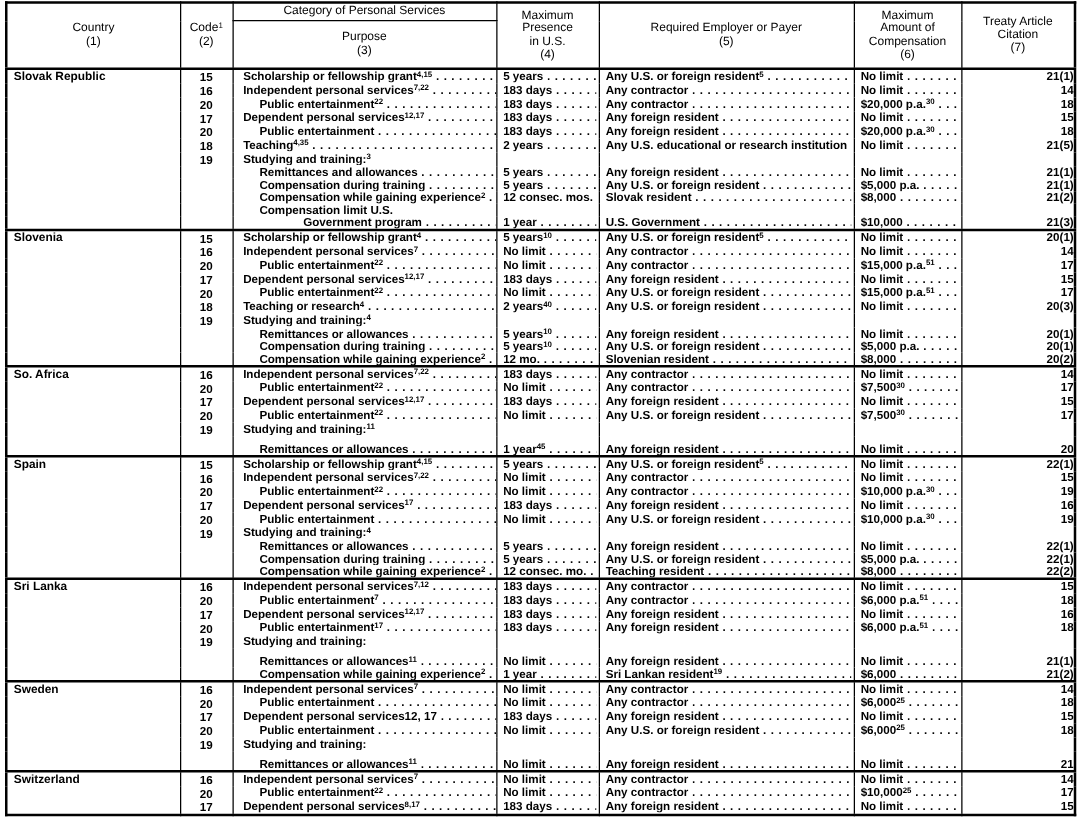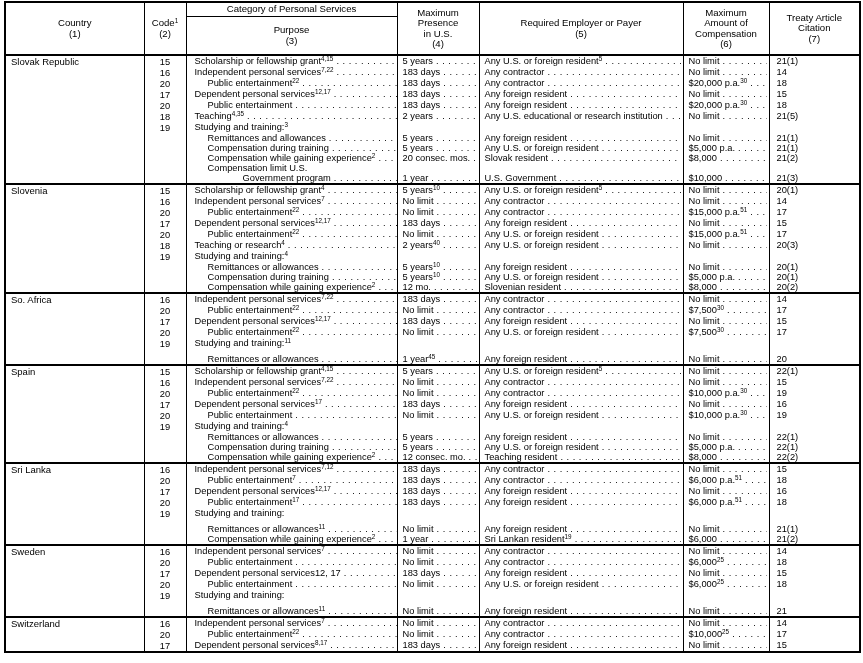--- a/index.html
+++ b/index.html
@@ -7,34 +7,34 @@
        font-family:"Liberation Sans","DejaVu Sans",sans-serif;}
   .page{padding:1px 4px 0 4px;}
   .title-row{font-size:12.5px;line-height:14px;padding:1px 0 2px 1px;white-space:nowrap;}
   .title{font-weight:normal;}
   .subtitle{font-style:italic;margin-left:12px;}
   table{border-collapse:collapse;table-layout:fixed;width:855px;border:2px solid #000;}
   th,td{padding:0;font-size:9.3px;line-height:10px;overflow:hidden;}
   thead th{border:1px solid #000;font-weight:normal;text-align:center;
            vertical-align:middle;font-size:9.6px;line-height:10.5px;}
   thead{border-bottom:2px solid #000;}
-  tbody{border-top:2px solid #000;}
+  tbody{border-top:2px solid #000;font-weight:bold;}
   .h-cat{height:13px;}
   .h-purpose{height:37px;margin-top:12px;}
   td{border-left:1px solid #000;border-right:1px solid #000;vertical-align:top;}
   td.col-country{padding:1px 2px 0 5px;font-size:9.5px;}
   td.col-code{text-align:center;padding-top:1px;}
   .cf{display:flex;align-items:baseline;overflow:hidden;white-space:nowrap;}
   .txt{flex:0 0 auto;}
   .dots{flex:1 1 0;min-width:0;overflow:hidden;margin-left:3px;word-spacing:1px;}
   .ind0{padding-left:8px;}
   .ind1{padding-left:21px;}
   .ind2{padding-left:56px;}
   .val{padding-left:5px;padding-right:2px;}
-  .ty{padding-left:7px;}
+  .ty{padding-left:7px;justify-content:flex-end;}
   tr.gap td{padding-top:5px;}
   sup{font-size:6.3px;line-height:0;vertical-align:2.8px;}
 </style>
 </head>
 <body>
 
 <div class="page">
 
   <table>
     <colgroup>
@@ -349,21 +349,21 @@
         <tr>
           <td class="col-code"></td>
           <td>
             <div class="cf ind1">
               <span class="txt">Compensation while gaining experience<sup>2</sup></span>
               <span class="dots">. . . . . . . . . . . . . . . . . . . . . . . . . . . . . . . . . . . . . . . . . . . . . . . . . . . . . . . . . . . .</span>
             </div>
           </td>
           <td>
             <div class="cf val">
-              <span class="txt">20 consec. mos.</span>
+              <span class="txt">12 consec. mos.</span>
               <span class="dots">. . . . . . . . . . . . . . . . . . . . . . . . . . . . . . . . . . . . . . . . . . . . . . . . . . . . . . . . . . . .</span>
             </div>
           </td>
           <td>
             <div class="cf val">
               <span class="txt">Slovak resident</span>
               <span class="dots">. . . . . . . . . . . . . . . . . . . . . . . . . . . . . . . . . . . . . . . . . . . . . . . . . . . . . . . . . . . .</span>
             </div>
           </td>
           <td>

